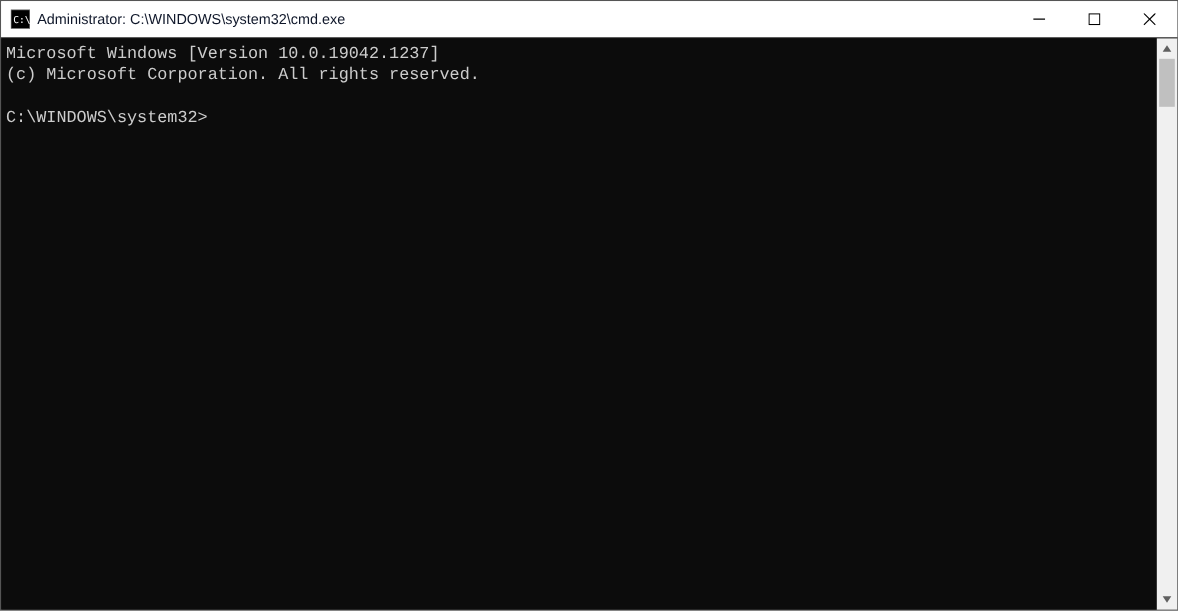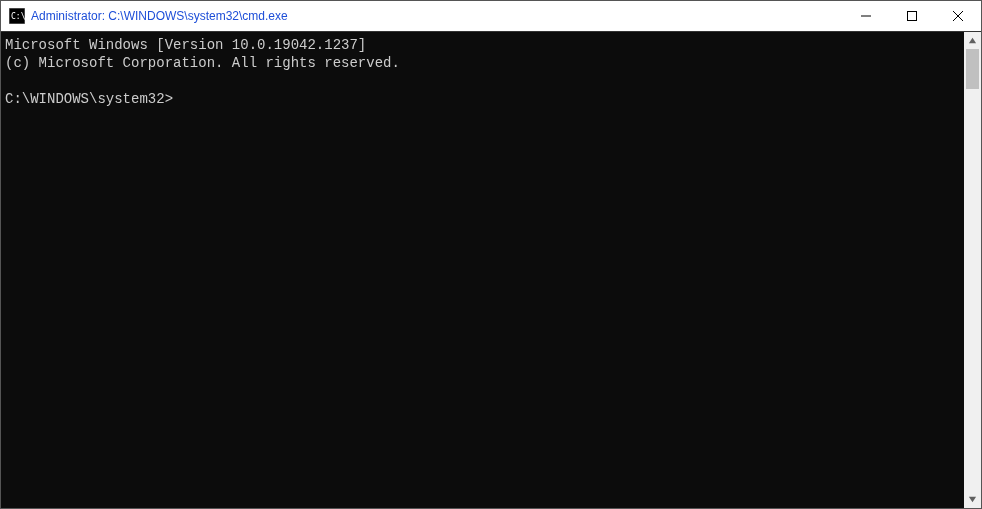--- a/index.html
+++ b/index.html
@@ -36,21 +36,21 @@
       display: inline-flex;
       align-items: center;
       justify-content: center;
     }
     .titlebar-icon svg {
       width: 16px;
       height: 16px;
     }
     .titlebar-text {
       font-size: 12px;
-      color: #1d4ed8;
+      color: #0f172a;
       flex: 1;
       white-space: nowrap;
     }
     .window-controls {
       display: flex;
       height: 100%;
     }
     .window-control {
       width: 46px;
       height: 100%;

